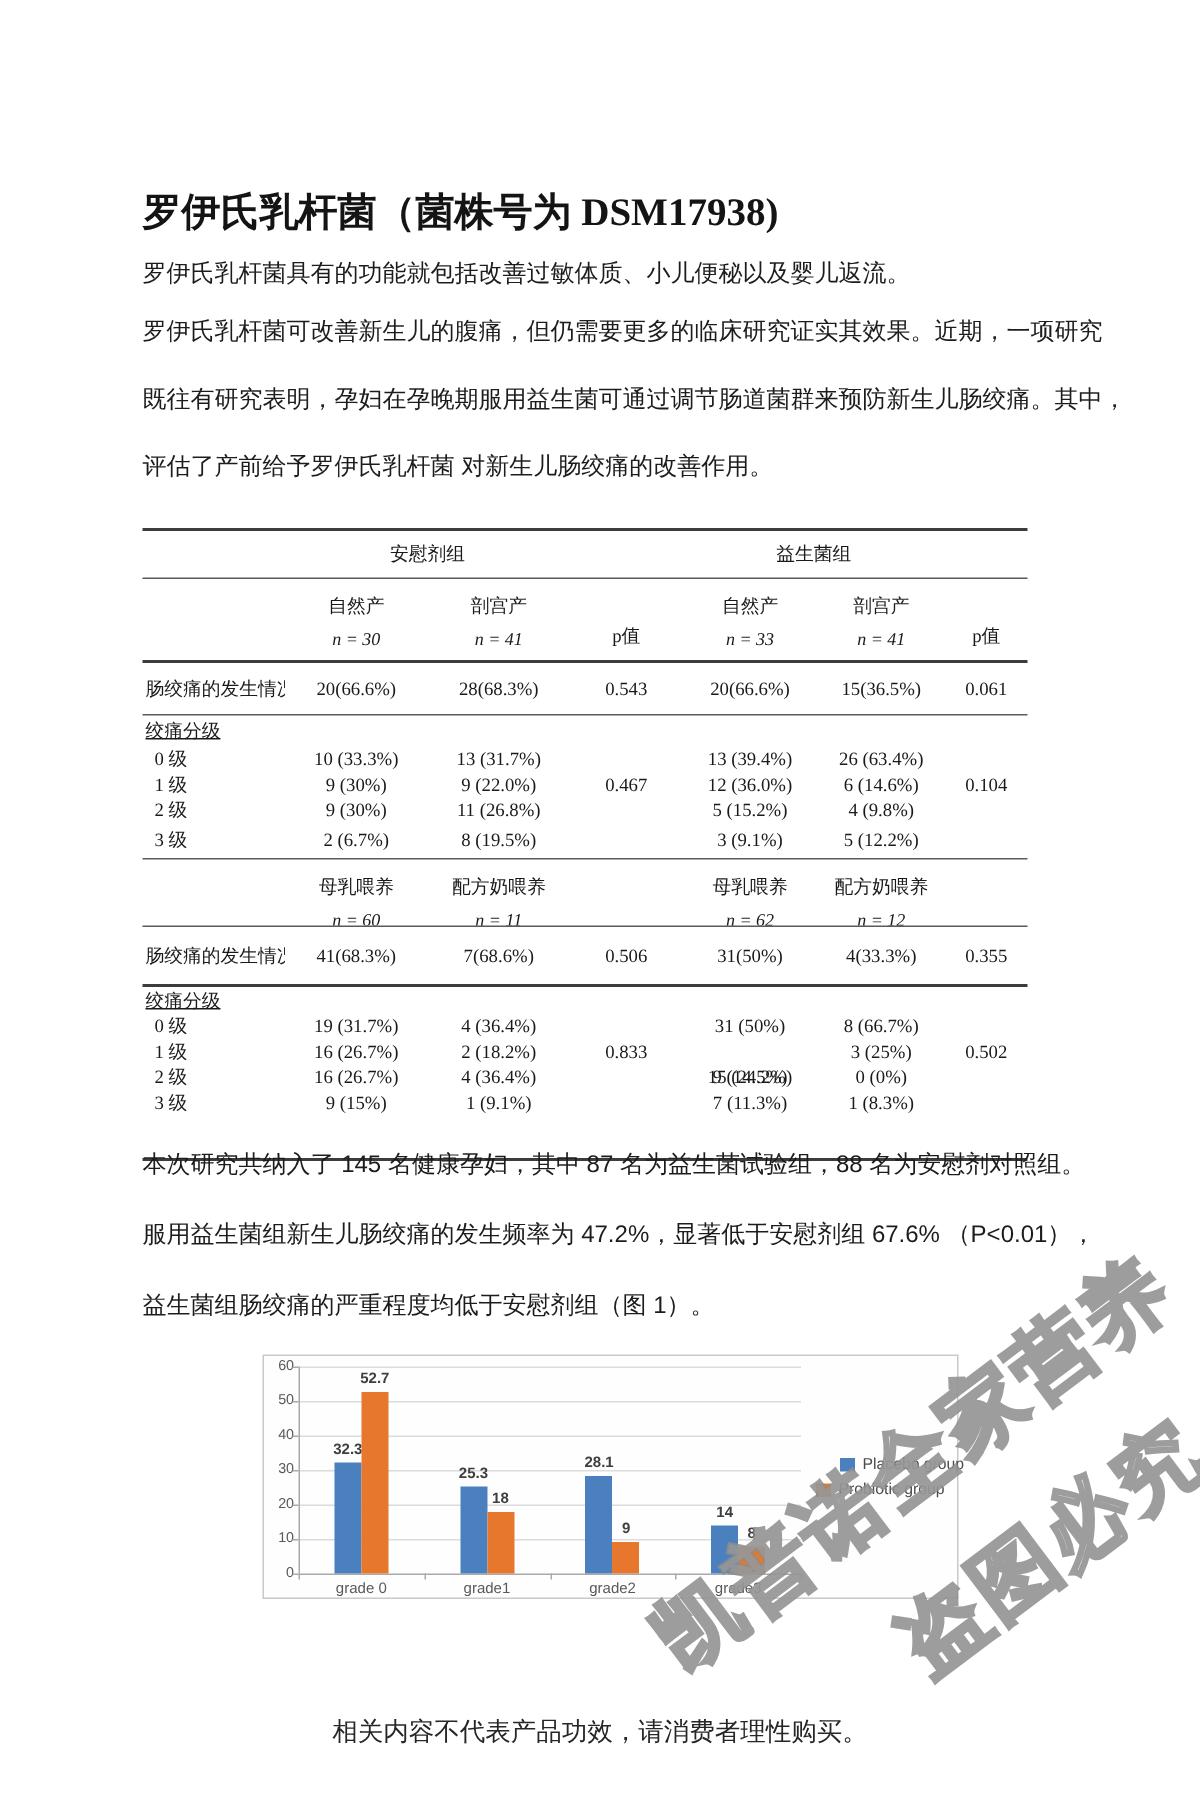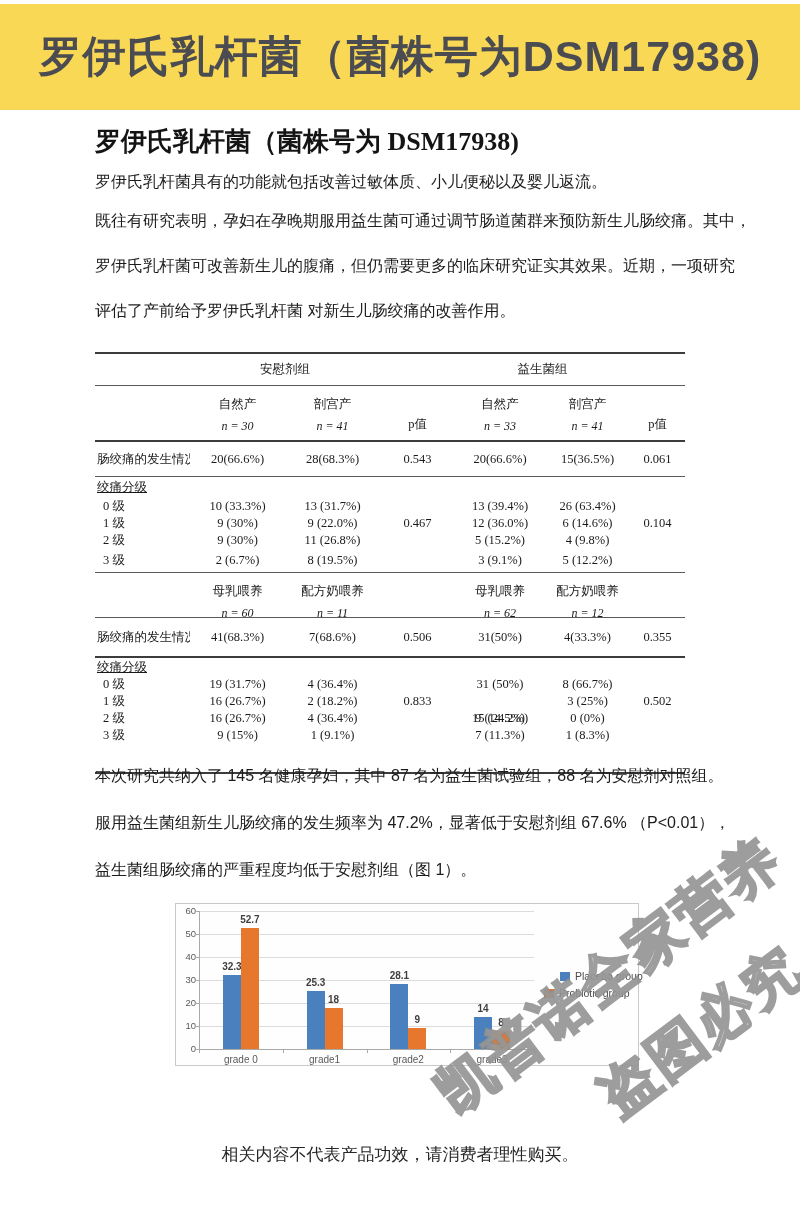--- a/index.html
+++ b/index.html
@@ -63,31 +63,28 @@
 
   
   .footer { position:absolute; left:0; top:1140px; width:800px; text-align:center;
             font-size:17px; color:#262626; line-height:30px; }
 </style>
 </head>
 <body>
 
 <div class="page">
 
-  <div class="banner" id="banner" style="background: rgb(249, 216, 86);">
-    <div class="btitle" style="color: rgb(75, 75, 82);">罗伊氏乳杆菌（菌株号为DSM17938)</div>
-  </div>
 
   <div class="section-title">罗伊氏乳杆菌（菌株号为 DSM17938)</div>
 
   <div class="intro">罗伊氏乳杆菌具有的功能就包括改善过敏体质、小儿便秘以及婴儿返流。</div>
 
   <div class="body-lines">
+    <div>罗伊氏乳杆菌可改善新生儿的腹痛，但仍需要更多的临床研究证实其效果。近期，一项研究</div>
     <div>既往有研究表明，孕妇在孕晚期服用益生菌可通过调节肠道菌群来预防新生儿肠绞痛。其中，</div>
-    <div>罗伊氏乳杆菌可改善新生儿的腹痛，但仍需要更多的临床研究证实其效果。近期，一项研究</div>
     <div>评估了产前给予罗伊氏乳杆菌 对新生儿肠绞痛的改善作用。</div>
   </div>
 
   <div class="table-wrap" id="study-table">
       <div class="trow group" style="height: 31px;">
         <div class="tcell" style="width: 95px;"></div>
         <div class="tcell center" style="width: 190px;">安慰剂组</div>
         <div class="tcell" style="width: 75px;"></div>
         <div class="tcell center" style="width: 175px;">益生菌组</div>
         <div class="tcell" style="width: 55px;"></div>

